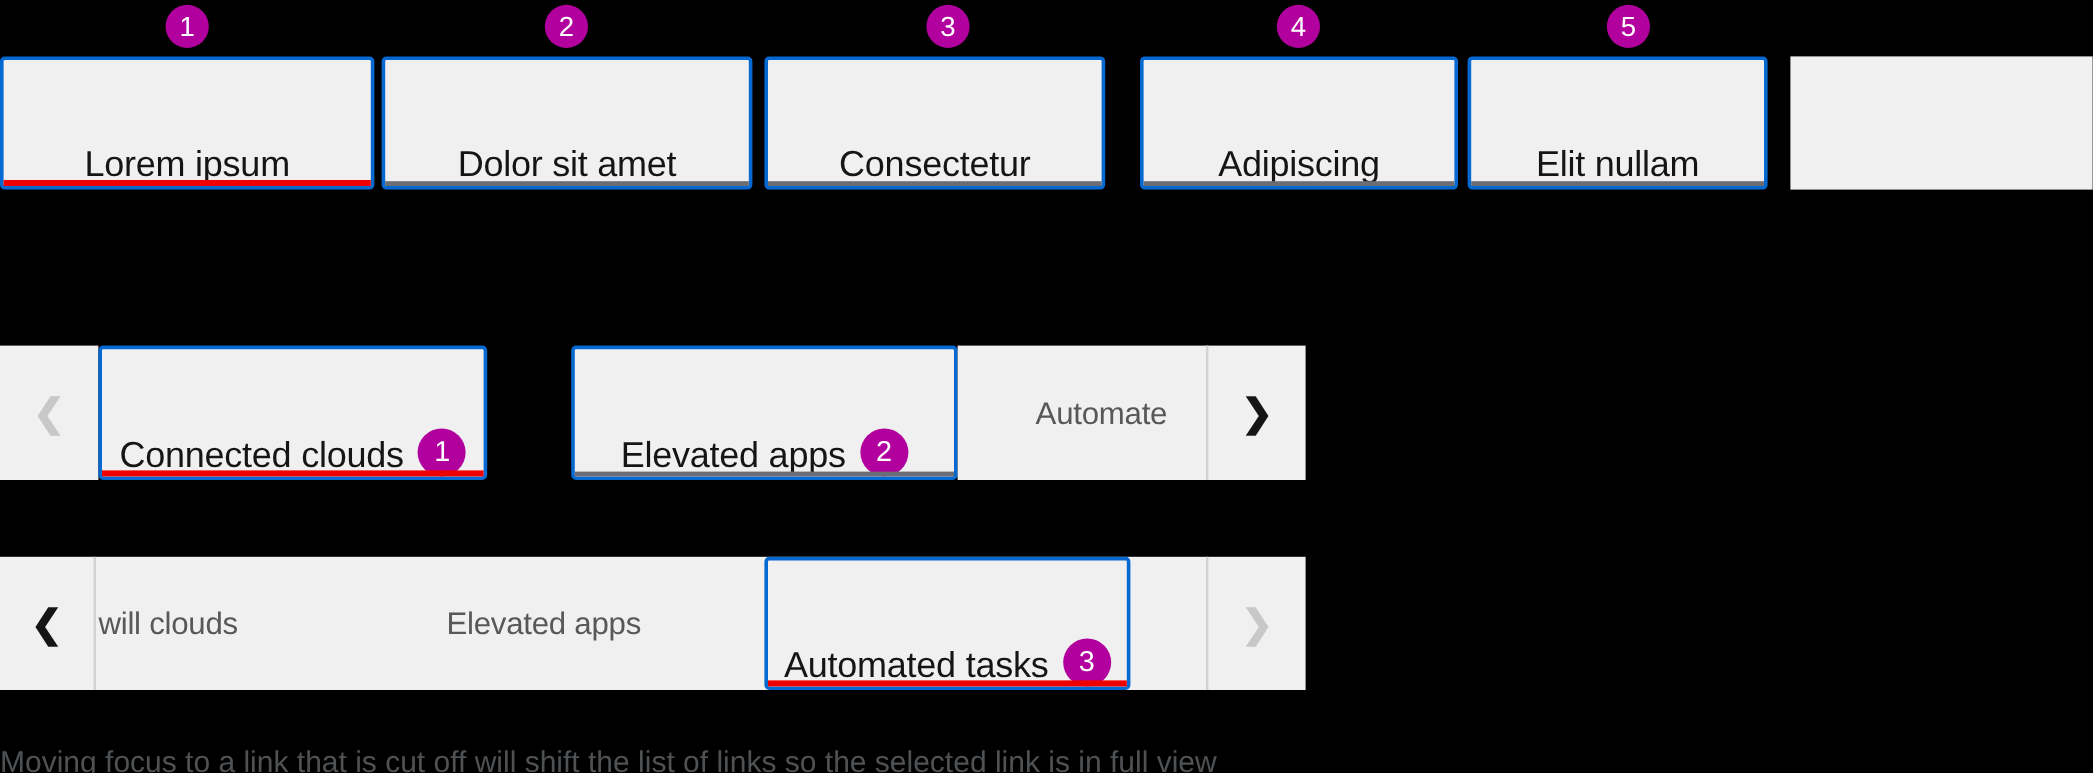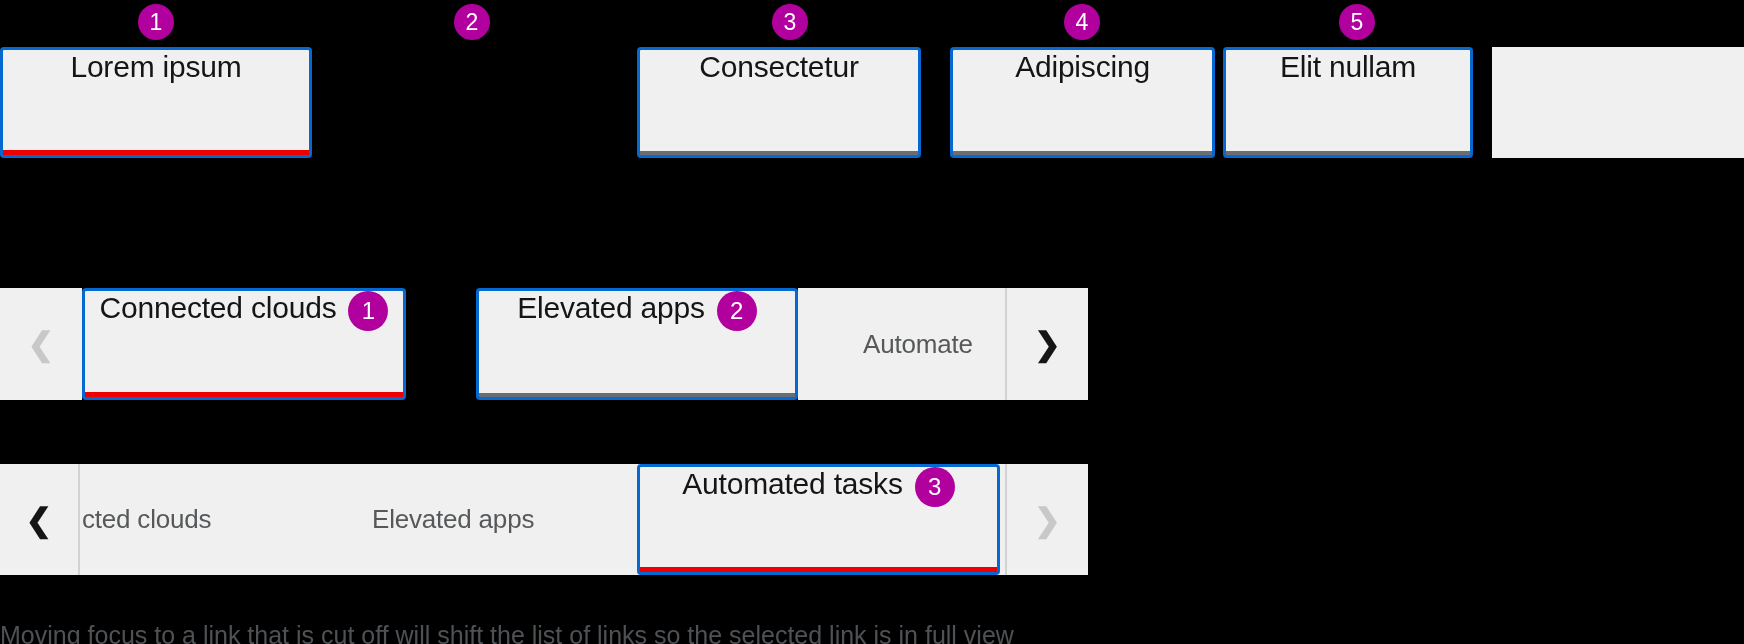--- a/index.html
+++ b/index.html
@@ -16,21 +16,21 @@
 
   
   .bar{position:absolute;left:0;}
   .bar1{top:47px;width:1744px;height:111px;background:transparent;}
   .bar2{top:288px;width:1088px;height:112px;background:transparent;}
   .bar3{top:464px;width:1088px;height:111px;background:#f0f0f0;}
 
   .grayblock{position:absolute;top:0;bottom:0;background:#f0f0f0;}
 
   .tab{position:absolute;top:0;bottom:0;box-sizing:border-box;background:#f0f0f0;
-    border:3px solid #0669d2;border-radius:4px;display:flex;align-items:flex-start;
+    border:3px solid #0669d2;border-radius:4px;display:flex;align-items:flex-end;
     justify-content:center;gap:12px;cursor:pointer;}
   .tab .tab-label{font-size:30px;color:#151515;letter-spacing:-0.2px;white-space:nowrap;}
   .tab .underline{position:absolute;left:0;right:0;bottom:0;height:4px;background:#6a6e73;}
   .tab.selected .underline{background:#ee0000;height:5px;}
 
   .muted-label{position:absolute;top:0;bottom:0;display:flex;align-items:center;
     font-size:26px;color:#56585a;white-space:nowrap;letter-spacing:-0.2px;cursor:pointer;}
   .divider{position:absolute;top:0;bottom:0;width:2px;background:#d2d2d2;}
 
   .chev{position:absolute;top:0;bottom:0;display:flex;align-items:center;
@@ -49,20 +49,24 @@
 
   <div class="anno-badge" style="left:138px">1</div>
   <div class="anno-badge" style="left:454px">2</div>
   <div class="anno-badge" style="left:772px">3</div>
   <div class="anno-badge" style="left:1064px">4</div>
   <div class="anno-badge" style="left:1339px">5</div>
 
   <div class="bar bar1">
     <div class="tab selected" style="left:0;width:312px">
       <span class="tab-label">Lorem ipsum</span>
+      <span class="underline"></span>
+    </div>
+    <div class="tab" style="left:318px;width:309px">
+      <span class="tab-label">Dolor sit amet</span>
       <span class="underline"></span>
     </div>
     <div class="tab" style="left:637px;width:284px">
       <span class="tab-label">Consectetur</span>
       <span class="underline"></span>
     </div>
     <div class="tab" style="left:950px;width:265px">
       <span class="tab-label">Adipiscing</span>
       <span class="underline"></span>
     </div>
@@ -90,23 +94,23 @@
     <div class="grayblock" style="left:798px;width:290px">
       <span class="muted-label" style="left:65px">Automate</span>
       <span class="divider" style="left:207px"></span>
       <div class="chev active" style="left:209px;right:0">❯</div>
     </div>
   </div>
 
   <div class="bar bar3">
     <div class="chev active" style="left:0;width:78px">❮</div>
     <span class="divider" style="left:78px"></span>
-    <span class="muted-label" style="left:82px">cted clouds</span>
+    <span class="muted-label" style="left:82px">will clouds</span>
     <span class="muted-label" style="left:372px">Elevated apps</span>
-    <div class="tab selected" style="left:637px;width:363px">
+    <div class="tab selected" style="left:637px;width:305px">
       <span class="tab-label">Automated tasks</span>
       <span class="inline-badge">3</span>
       <span class="underline"></span>
     </div>
     <span class="divider" style="left:1005px"></span>
     <div class="chev disabled" style="left:1007px;width:81px">❯</div>
   </div>
 
   <div class="caption">Moving focus to a link that is cut off will shift the list of links so the selected link is in full view</div>
 

